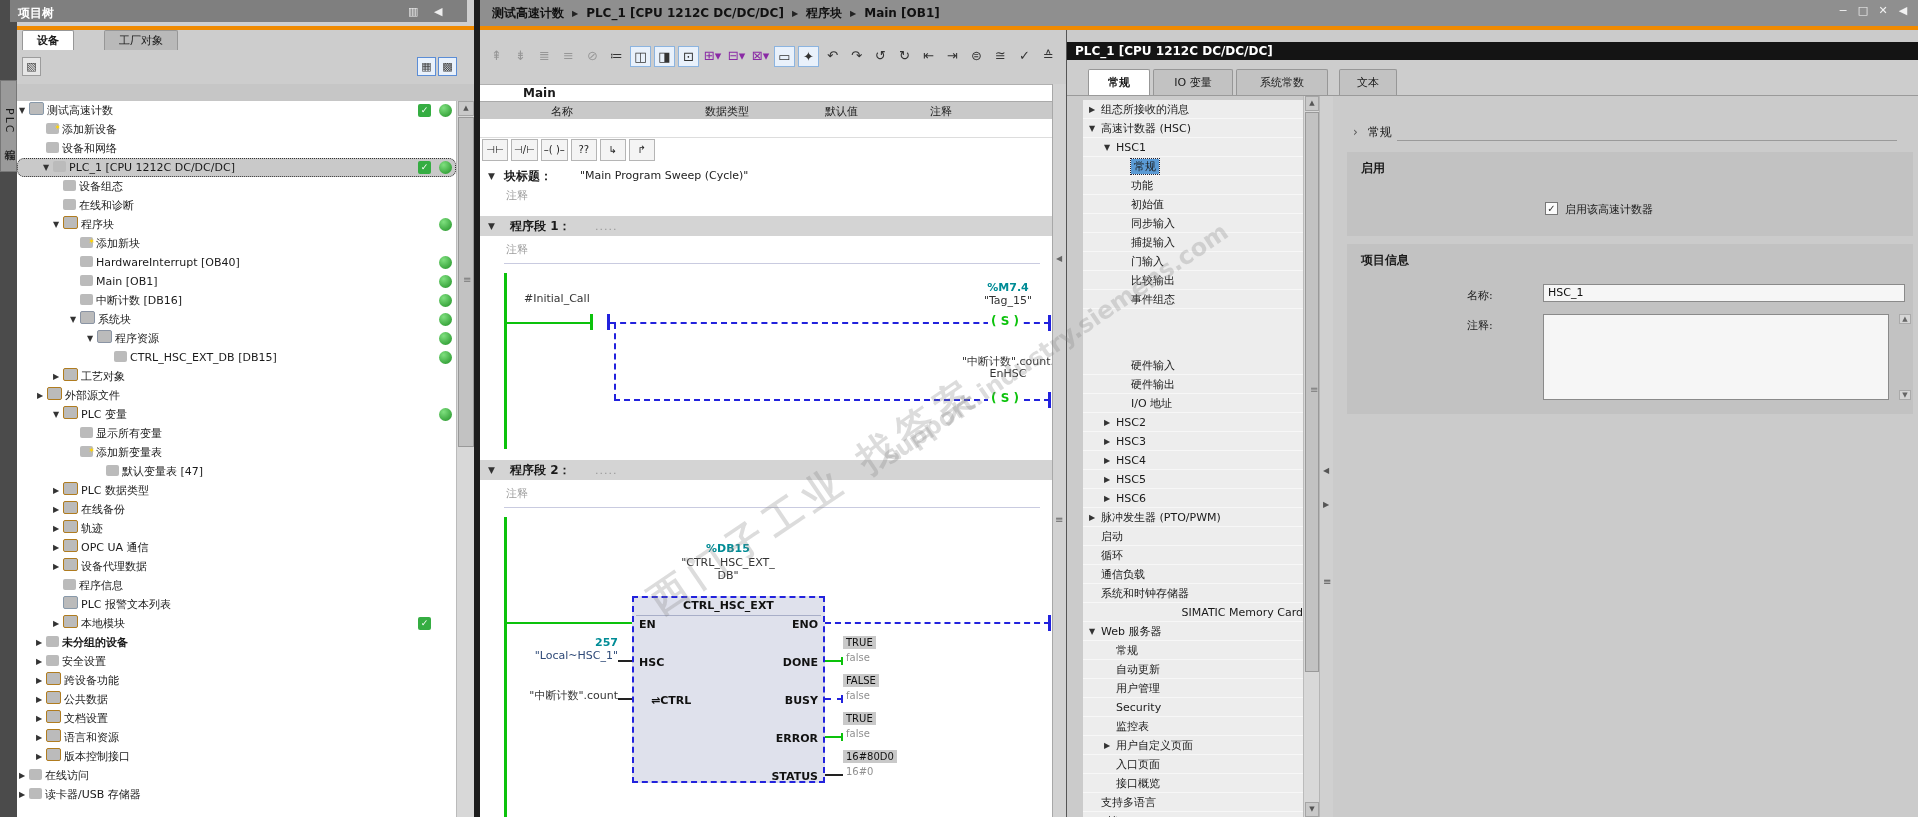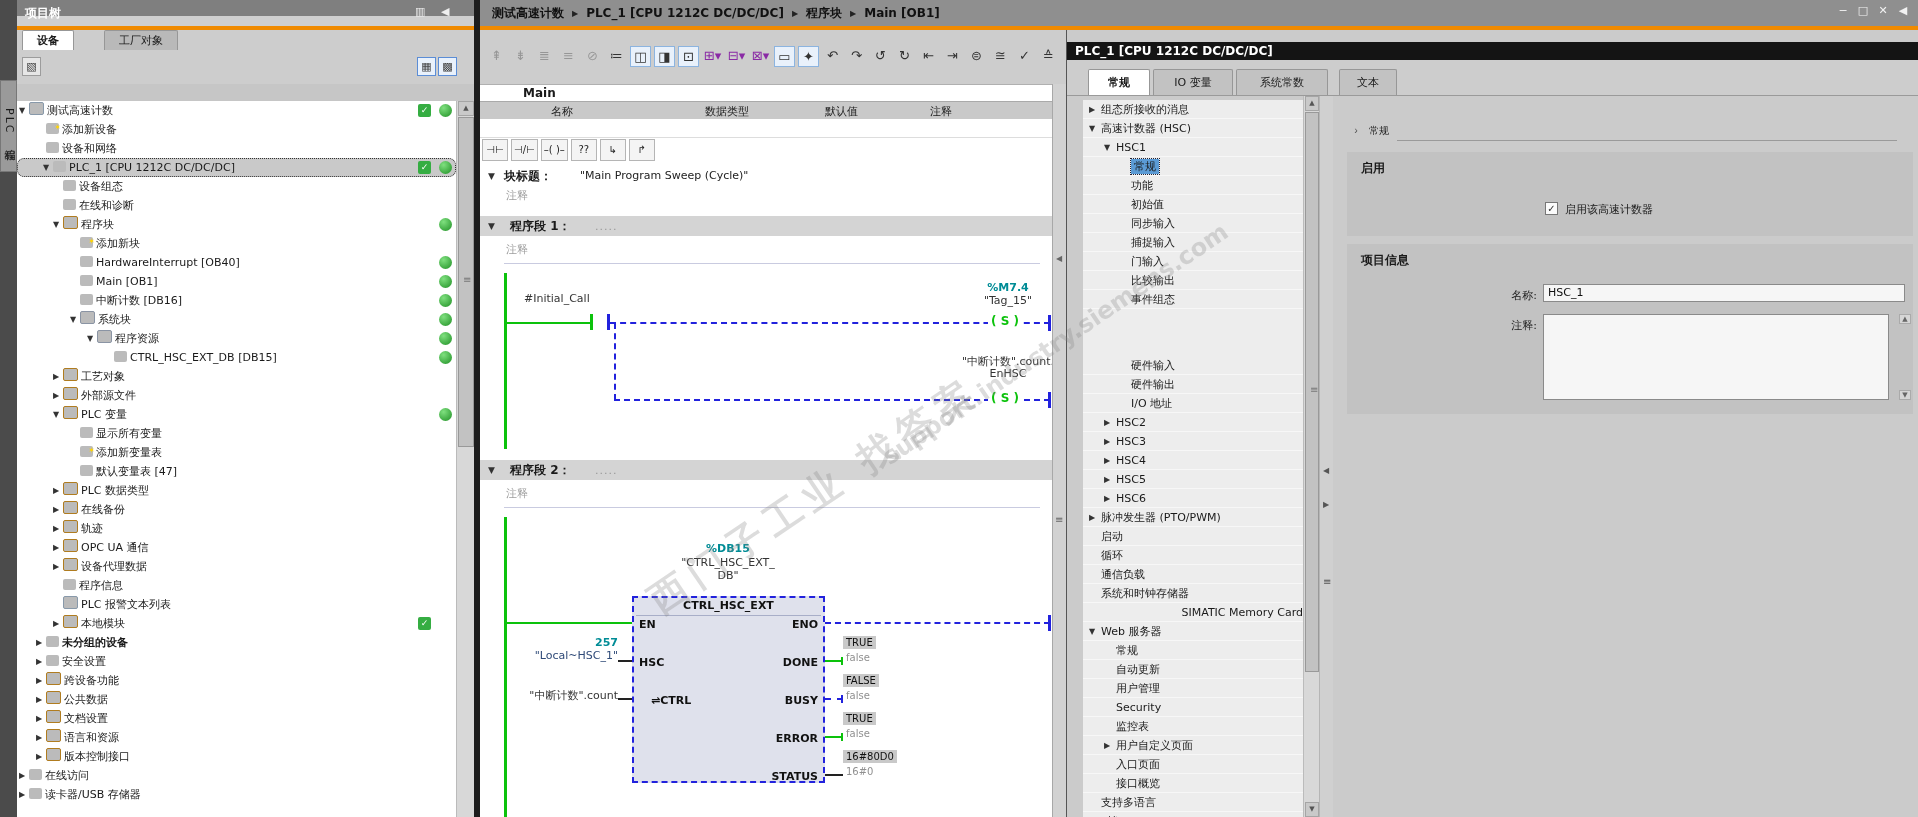--- a/index.html
+++ b/index.html
@@ -6,21 +6,21 @@
   #app{position:relative;width:1918px;height:817px;background:#cfcfcf;overflow:hidden;
        font-family:"DejaVu Sans","Liberation Sans",sans-serif;font-size:11px;color:#1a1a1a;}
 
   
   #rail{position:absolute;left:0;top:0;width:17px;height:817px;background:#4b4b4b;}
   #rail-tab{position:absolute;left:0;top:80px;width:17px;height:92px;background:#9a9a9a;
     color:#1b1b1b;writing-mode:vertical-rl;text-align:center;font-size:11px;letter-spacing:2px;
     border:1px solid #777;box-sizing:border-box;}
 
   
-  #tree-header{position:absolute;left:17px;top:0;width:457px;height:16px;background:#7f7f7f;}
+  #tree-header{position:absolute;left:10px;top:0;width:457px;height:22px;background:#7f7f7f;}
   #tree-header .t{position:absolute;left:8px;top:5px;color:#fff;font-weight:bold;font-size:12px;}
   #tree-header .hic{position:absolute;top:5px;color:#eee;font-size:11px;cursor:pointer;}
   #crumb{position:absolute;left:480px;top:0;width:1438px;height:26px;background:#8f8f8f;}
   #crumb-items{position:absolute;left:12px;top:5px;white-space:nowrap;}
   #crumb-items .ci{font-weight:bold;color:#111;font-size:12px;}
   #crumb-items .sep{font-size:8px;color:#222;margin:0 8px;vertical-align:1px;}
   #crumb-items .crumb-item:last-child .sep{display:none;}
   #win-controls{position:absolute;right:6px;top:4px;}
   #win-controls span{display:inline-block;width:18px;text-align:center;color:#f2f2f2;font-size:11px;margin-left:2px;cursor:pointer;}
   #orange{position:absolute;left:17px;top:26px;width:1901px;height:4px;background:#f08a00;}
@@ -138,31 +138,31 @@
   .itab.active{background:#fff;font-weight:bold;}
   #insp-nav{position:absolute;left:16px;top:70px;width:220px;height:717px;background:#ededed;overflow:hidden;}
   .nrow{height:19px;line-height:19px;white-space:nowrap;border-bottom:1px solid #f7f7f7;box-sizing:border-box;cursor:pointer;}
   .nrow .arr{display:inline-block;width:12px;font-size:8px;color:#333;vertical-align:1px;}
   .nrow .lbl{color:#1a1a1a;}
   .nrow.selected .lbl{background:#5b9bd5;outline:1px dotted #223;padding:1px 3px;}
   #insp-scroll{position:absolute;left:236px;top:66px;width:16px;height:721px;background:#d8d8d8;border-left:1px solid #bbb;box-sizing:border-box;}
   #insp-split{position:absolute;left:252px;top:66px;width:14px;height:721px;background:#d0d0d0;border-left:1px solid #b5b5b5;box-sizing:border-box;}
   #insp-split span{position:absolute;left:3px;font-size:8px;color:#555;}
   #insp-content{position:absolute;left:266px;top:66px;width:586px;height:721px;background:#cbcbcb;}
-  #sect-head{position:absolute;left:20px;top:28px;font-size:10px;color:#222;font-family:Liberation Mono, monospace;}
+  #sect-head{position:absolute;left:20px;top:28px;font-size:12px;color:#222;}
   #sect-head .chev{color:#555;margin-right:10px;}
   #sect-line{position:absolute;left:64px;top:44px;width:500px;border-bottom:1px solid #9a9a9a;}
   .group{position:absolute;left:14px;width:566px;background:#c2c2c2;}
   .group .gt{position:absolute;left:14px;top:8px;font-weight:bold;font-size:12px;}
   #grp-enable{top:56px;height:84px;}
   #cbx{position:absolute;left:198px;top:50px;width:13px;height:13px;background:#fbfbfb;border:1px solid #777;
        box-sizing:border-box;font-size:10px;line-height:11px;text-align:center;color:#333;cursor:pointer;}
   #cbx-label{position:absolute;left:218px;top:50px;}
   #grp-info{top:148px;height:170px;}
-  .flabel{position:absolute;width:70px;text-align:right;color:#222;}
+  .flabel{position:absolute;width:70px;text-align:left;color:#222;}
   .finput{position:absolute;background:#f6f6f6;border:1px solid #8a8a8a;box-sizing:border-box;
           font-family:"DejaVu Sans",sans-serif;font-size:11px;padding:1px 4px;color:#111;}
   #ta-arrows{position:absolute;right:2px;top:70px;width:12px;height:86px;}
   #ta-arrows span{position:absolute;left:0;width:12px;height:10px;font-size:7px;text-align:center;color:#666;background:#d6d6d6;border:1px solid #aaa;box-sizing:border-box;cursor:pointer;}
 </style>
 </head>
 <body>
 
 <div id="app">
 
@@ -267,41 +267,41 @@
         <div class="trow dot" style="padding-left: 87px;">
           <span class="arr"></span><span class="ic ic-db"></span><span class="lbl">CTRL_HSC_EXT_DB [DB15]</span>
           
           <span class="dot"></span>
         </div>
         <div class="trow" style="padding-left: 36px;">
           <span class="arr">▶</span><span class="ic ic-folder"></span><span class="lbl">工艺对象</span>
           
           
         </div>
-        <div class="trow" style="padding-left: 36px;">
+        <div class="trow" style="padding-left: 20px;">
           <span class="arr">▶</span><span class="ic ic-folder"></span><span class="lbl">外部源文件</span>
           
           
         </div>
         <div class="trow dot" style="padding-left: 36px;">
           <span class="arr">▼</span><span class="ic ic-folder"></span><span class="lbl">PLC 变量</span>
           
           <span class="dot"></span>
         </div>
         <div class="trow" style="padding-left: 53px;">
           <span class="arr"></span><span class="ic ic-tags-all"></span><span class="lbl">显示所有变量</span>
           
           
         </div>
         <div class="trow" style="padding-left: 53px;">
           <span class="arr"></span><span class="ic ic-add"></span><span class="lbl">添加新变量表</span>
           
           
         </div>
-        <div class="trow" style="padding-left: 53px;">
+        <div class="trow" style="padding-left: 79px;">
           <span class="arr"></span><span class="ic ic-table"></span><span class="lbl">默认变量表 [47]</span>
           
           
         </div>
         <div class="trow" style="padding-left: 36px;">
           <span class="arr">▶</span><span class="ic ic-folder"></span><span class="lbl">PLC 数据类型</span>
           
           
         </div>
         <div class="trow" style="padding-left: 36px;">

